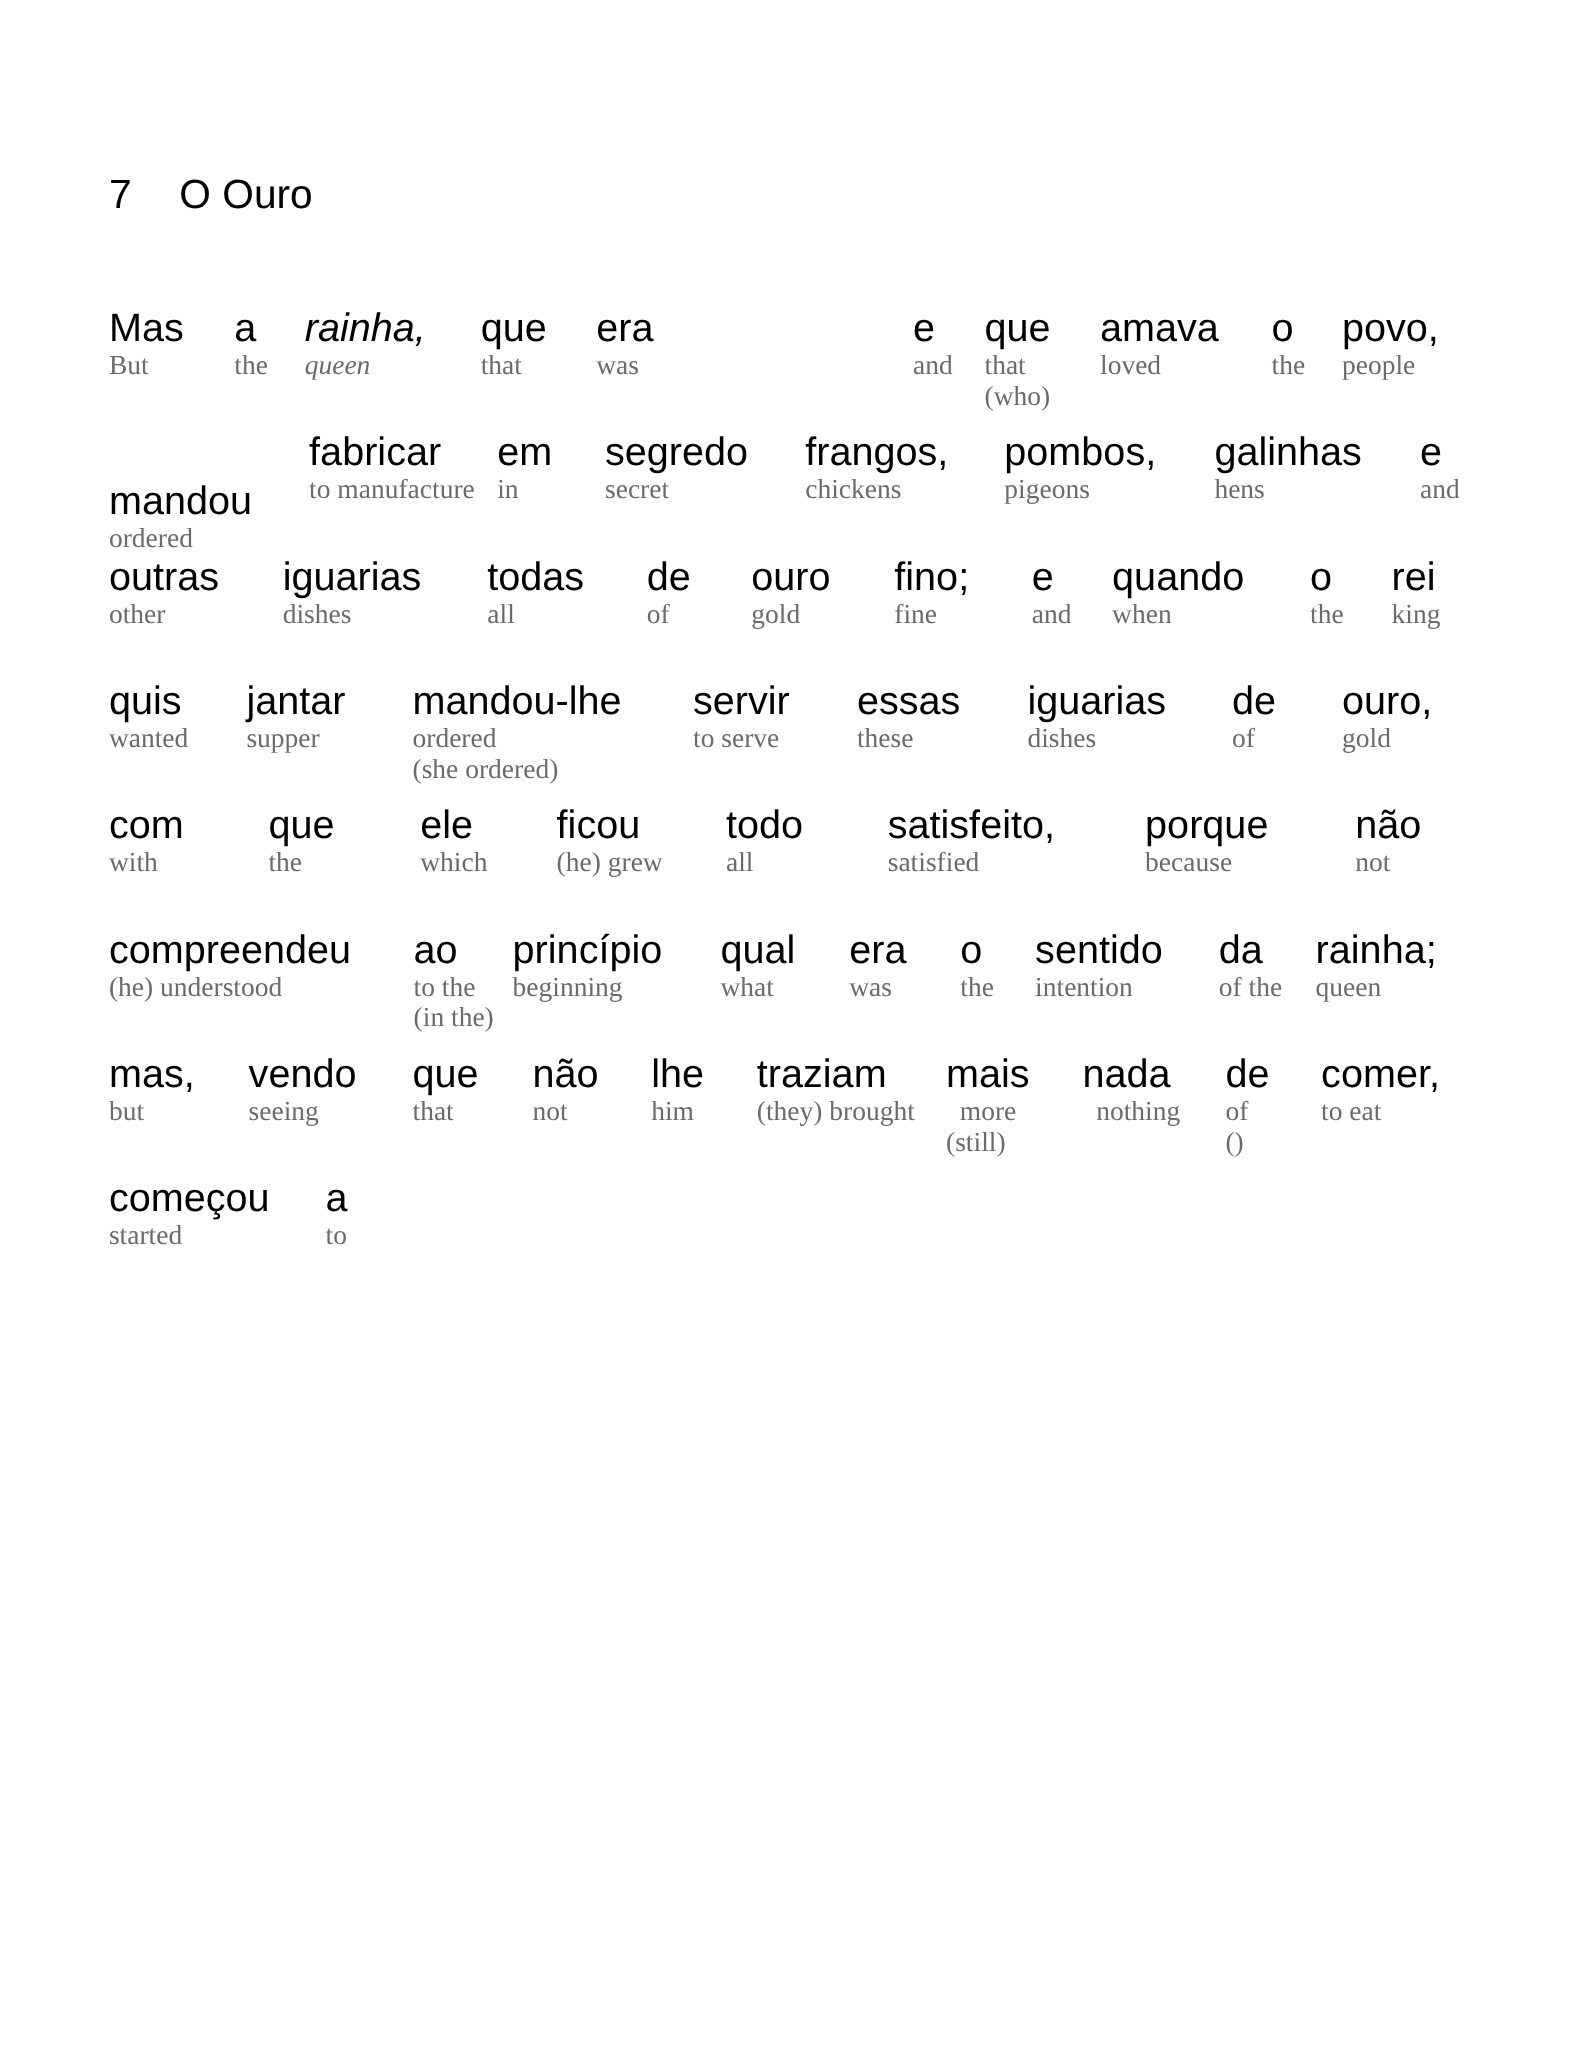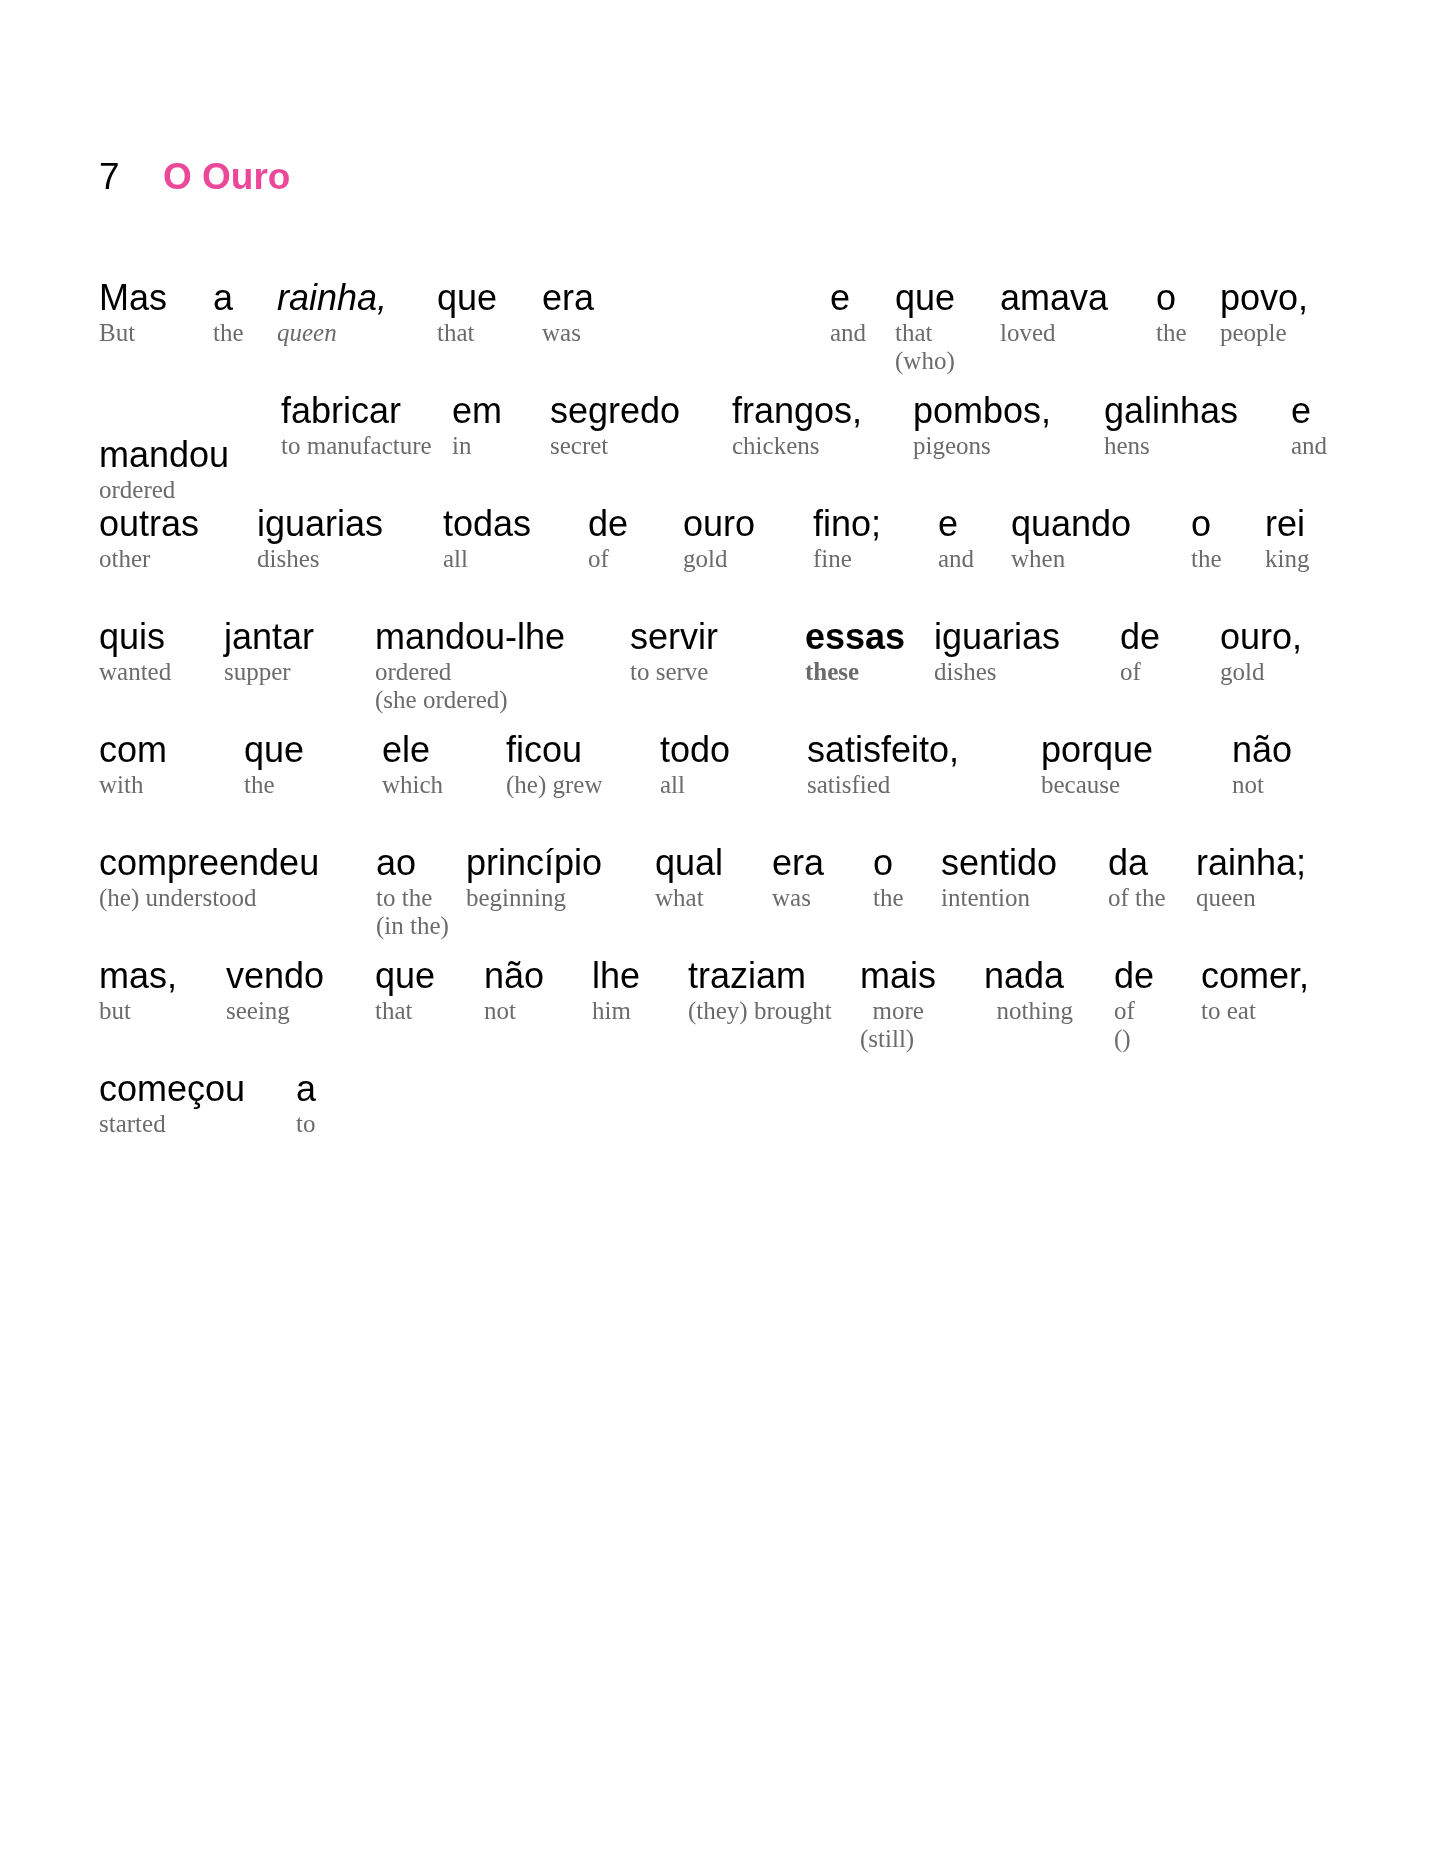--- a/index.html
+++ b/index.html
@@ -28,24 +28,23 @@
       font-size: 37px;
       color: #000000;
       line-height: 1;
     }
     .chapter-title {
       position: absolute;
       left: 163px;
       top: 158px;
       font-family: "Liberation Sans", sans-serif;
       font-size: 37px;
-      color: #ec4899;
+      color: #000000;
       line-height: 1;
       white-space: nowrap;
-      font-weight: bold;
     }
     .line {
       position: absolute;
       left: 0;
       width: 1176px;
       height: 110px;
     }
     .word {
       position: absolute;
       top: 0;
@@ -212,21 +211,21 @@
         </div>
       <div class="word" style="left: 375px;">
           <span class="pt">mandou-lhe</span>
           <span class="en">ordered
 (she ordered)</span>
         </div>
       <div class="word" style="left: 630px;">
           <span class="pt">servir</span>
           <span class="en">to serve</span>
         </div>
-      <div class="word" style="left: 805px; font-weight: bold;">
+      <div class="word" style="left: 779px;">
           <span class="pt">essas</span>
           <span class="en">these</span>
         </div>
       <div class="word" style="left: 934px;">
           <span class="pt">iguarias</span>
           <span class="en">dishes</span>
         </div>
       <div class="word" style="left: 1120px;">
           <span class="pt">de</span>
           <span class="en">of</span>

